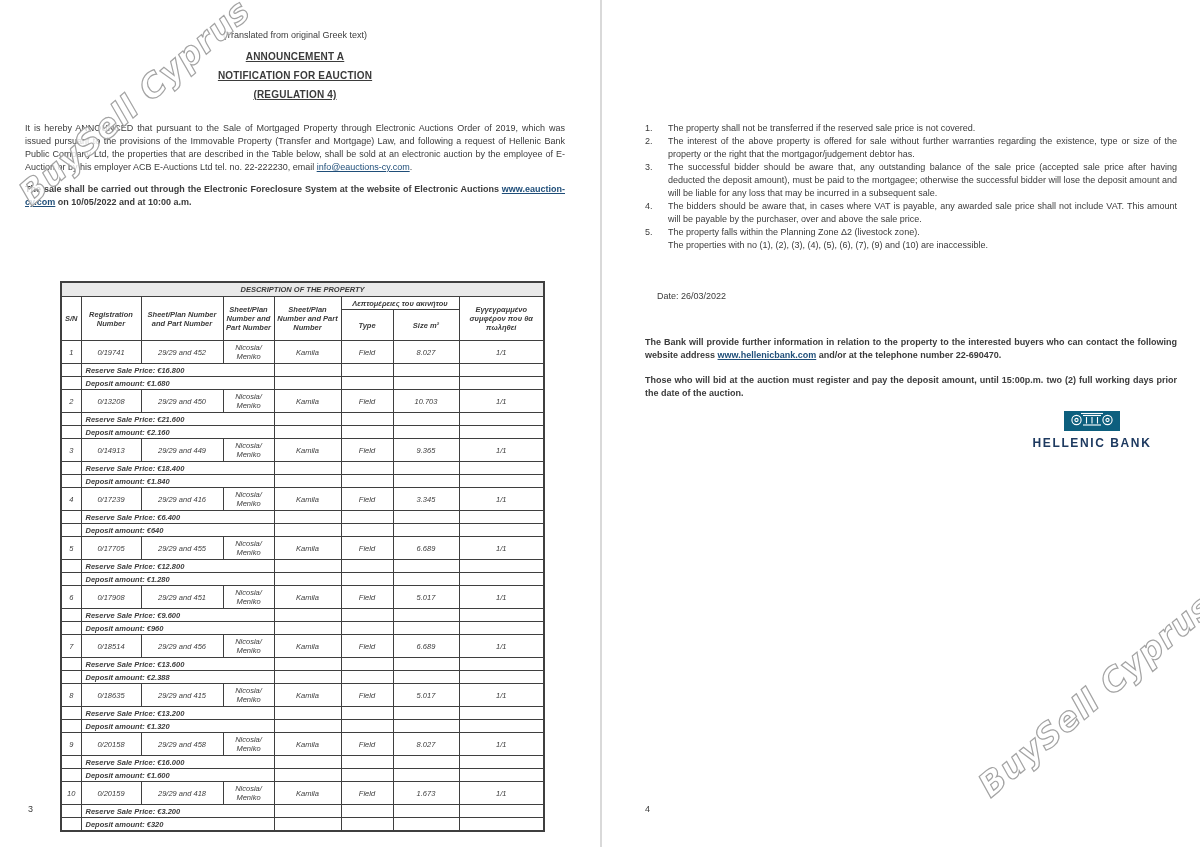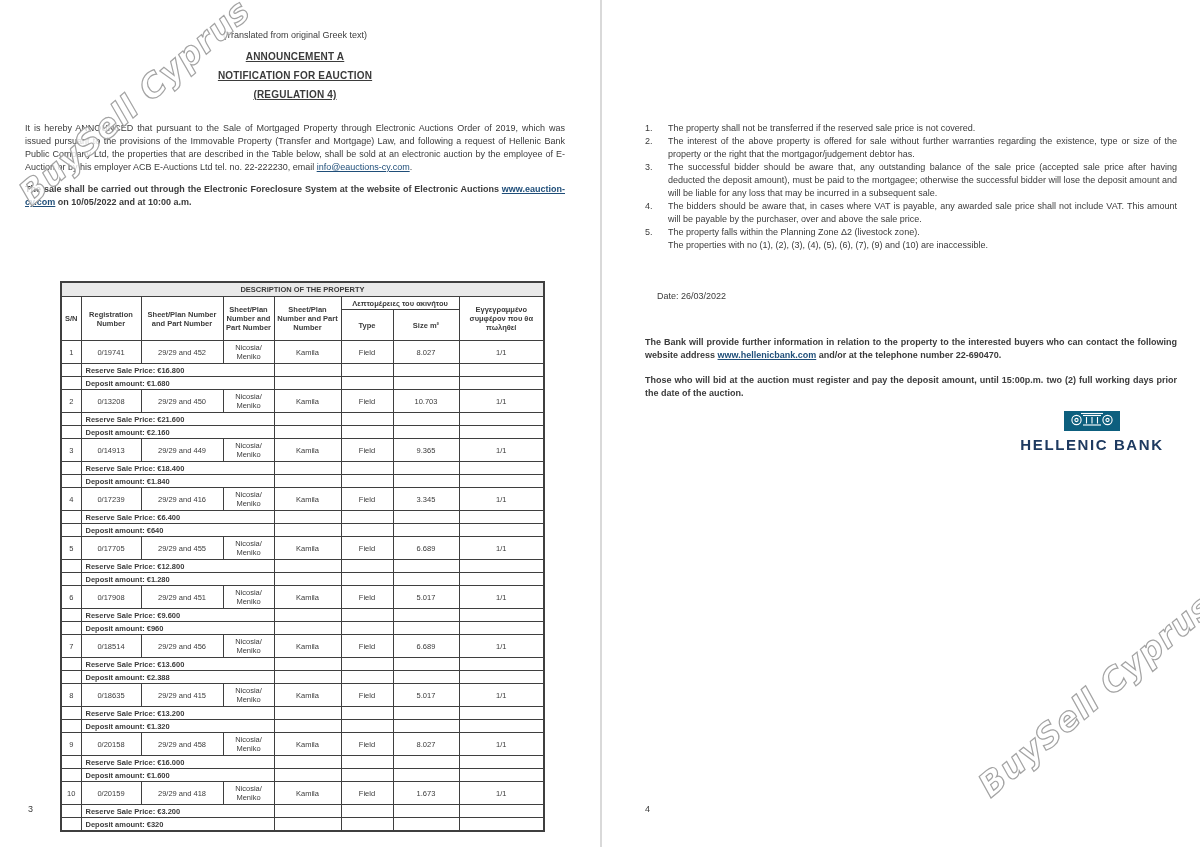--- a/index.html
+++ b/index.html
@@ -36,21 +36,21 @@
   td.sub-text{text-align:left !important;font-weight:bold;padding-left:4px !important;}
 
   
   .list-item{display:flex;font-size:9px;line-height:13px;}
   .list-num{width:23px;flex:0 0 23px;}
   .list-text{flex:1;text-align:justify;}
 
   
   #hellenic-logo{width:170px;text-align:center;}
   #logo-box{width:56px;height:20px;background:#0d5f7e;margin:0 auto;display:flex;align-items:center;justify-content:center;}
-  #logo-name{margin-top:5px;font-size:15px;font-weight:bold;letter-spacing:1.6px;color:#1e3a60;white-space:nowrap;}
+  #logo-name{margin-top:5px;font-size:12px;font-weight:bold;letter-spacing:1.6px;color:#1e3a60;white-space:nowrap;}
 
   
   .watermark{
     position:absolute;z-index:6;white-space:nowrap;pointer-events:none;
     font-family:"DejaVu Sans", sans-serif;font-weight:bold;font-style:italic;
     font-size:33px;letter-spacing:1px;
     color:rgba(255,255,255,0.78);
     -webkit-text-stroke:1.2px #a3a3a3;
   }
   #watermark-left{left:-8px;top:93px;width:260px;text-align:center;transform:rotate(-41deg);}
@@ -68,21 +68,21 @@
   <div class="abs center body-text" style="left:25px;top:29px;width:540px;">(Translated from original Greek text)</div>
   <div class="abs center heading" style="left:25px;top:51px;width:540px;">ANNOUNCEMENT A</div>
   <div class="abs center heading" style="left:25px;top:70px;width:540px;">NOTIFICATION FOR EAUCTION</div>
   <div class="abs center heading" style="left:25px;top:89px;width:540px;">(REGULATION 4)</div>
 
   <div class="abs just body-text" style="left:25px;top:122px;width:540px;"><span>It is hereby ANNOUNCED that pursuant to the Sale of Mortgaged Property through Electronic Auctions Order of 2019, which was issued pursuant to the provisions of the Immovable Property (Transfer and Mortgage) Law, and following a request of Hellenic Bank Public Company Ltd, the properties that are described in the Table below, shall be sold at an electronic auction by the employee of E-Auction or by his employer ACB E-Auctions Ltd tel. no. 22-222230, email </span><a class="doclink">info@eauctions-cy.com</a><span>.</span></div>
 
   <div class="abs just body-text" style="left:25px;top:183px;width:540px;font-weight:bold;"><span>The sale shall be carried out through the Electronic Foreclosure System at the website of Electronic Auctions </span><a class="doclink">www.eauction-cy.com</a><span> on 10/05/2022 and at 10:00 a.m.</span></div>
 
 
-  <table id="property-table" class="abs" style="left:60px;top:281px;">
+  <table id="property-table" class="abs" style="left:60px;top:281px;font-style:italic;">
     <colgroup>
       <col style="width:20px">
         <col style="width:60px">
         <col style="width:82px">
         <col style="width:51px">
       <col style="width:67px">
         <col style="width:52px">
         <col style="width:66px">
         <col style="width:85px">
     </colgroup>

